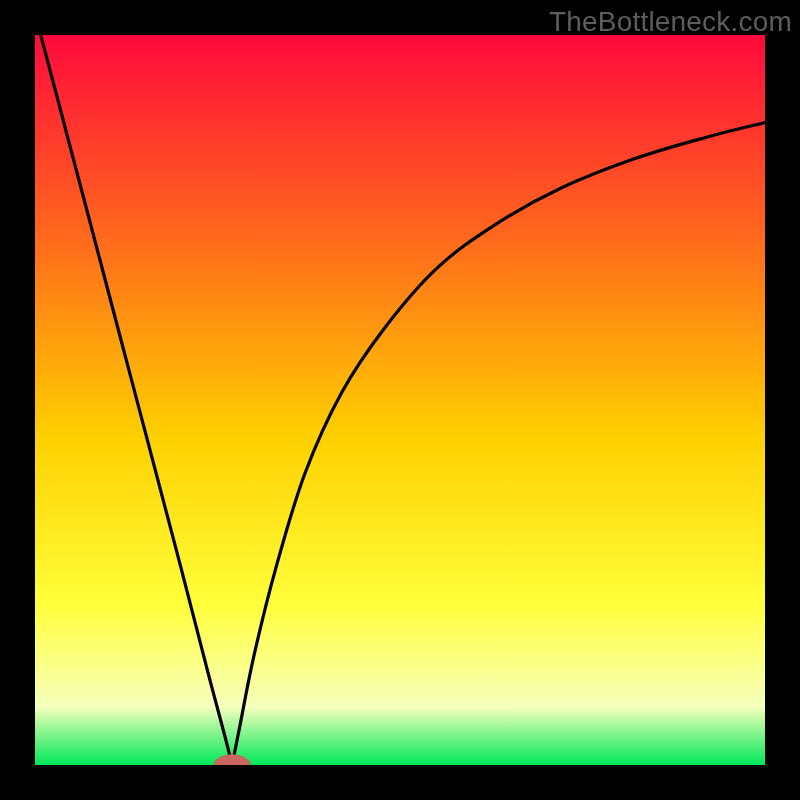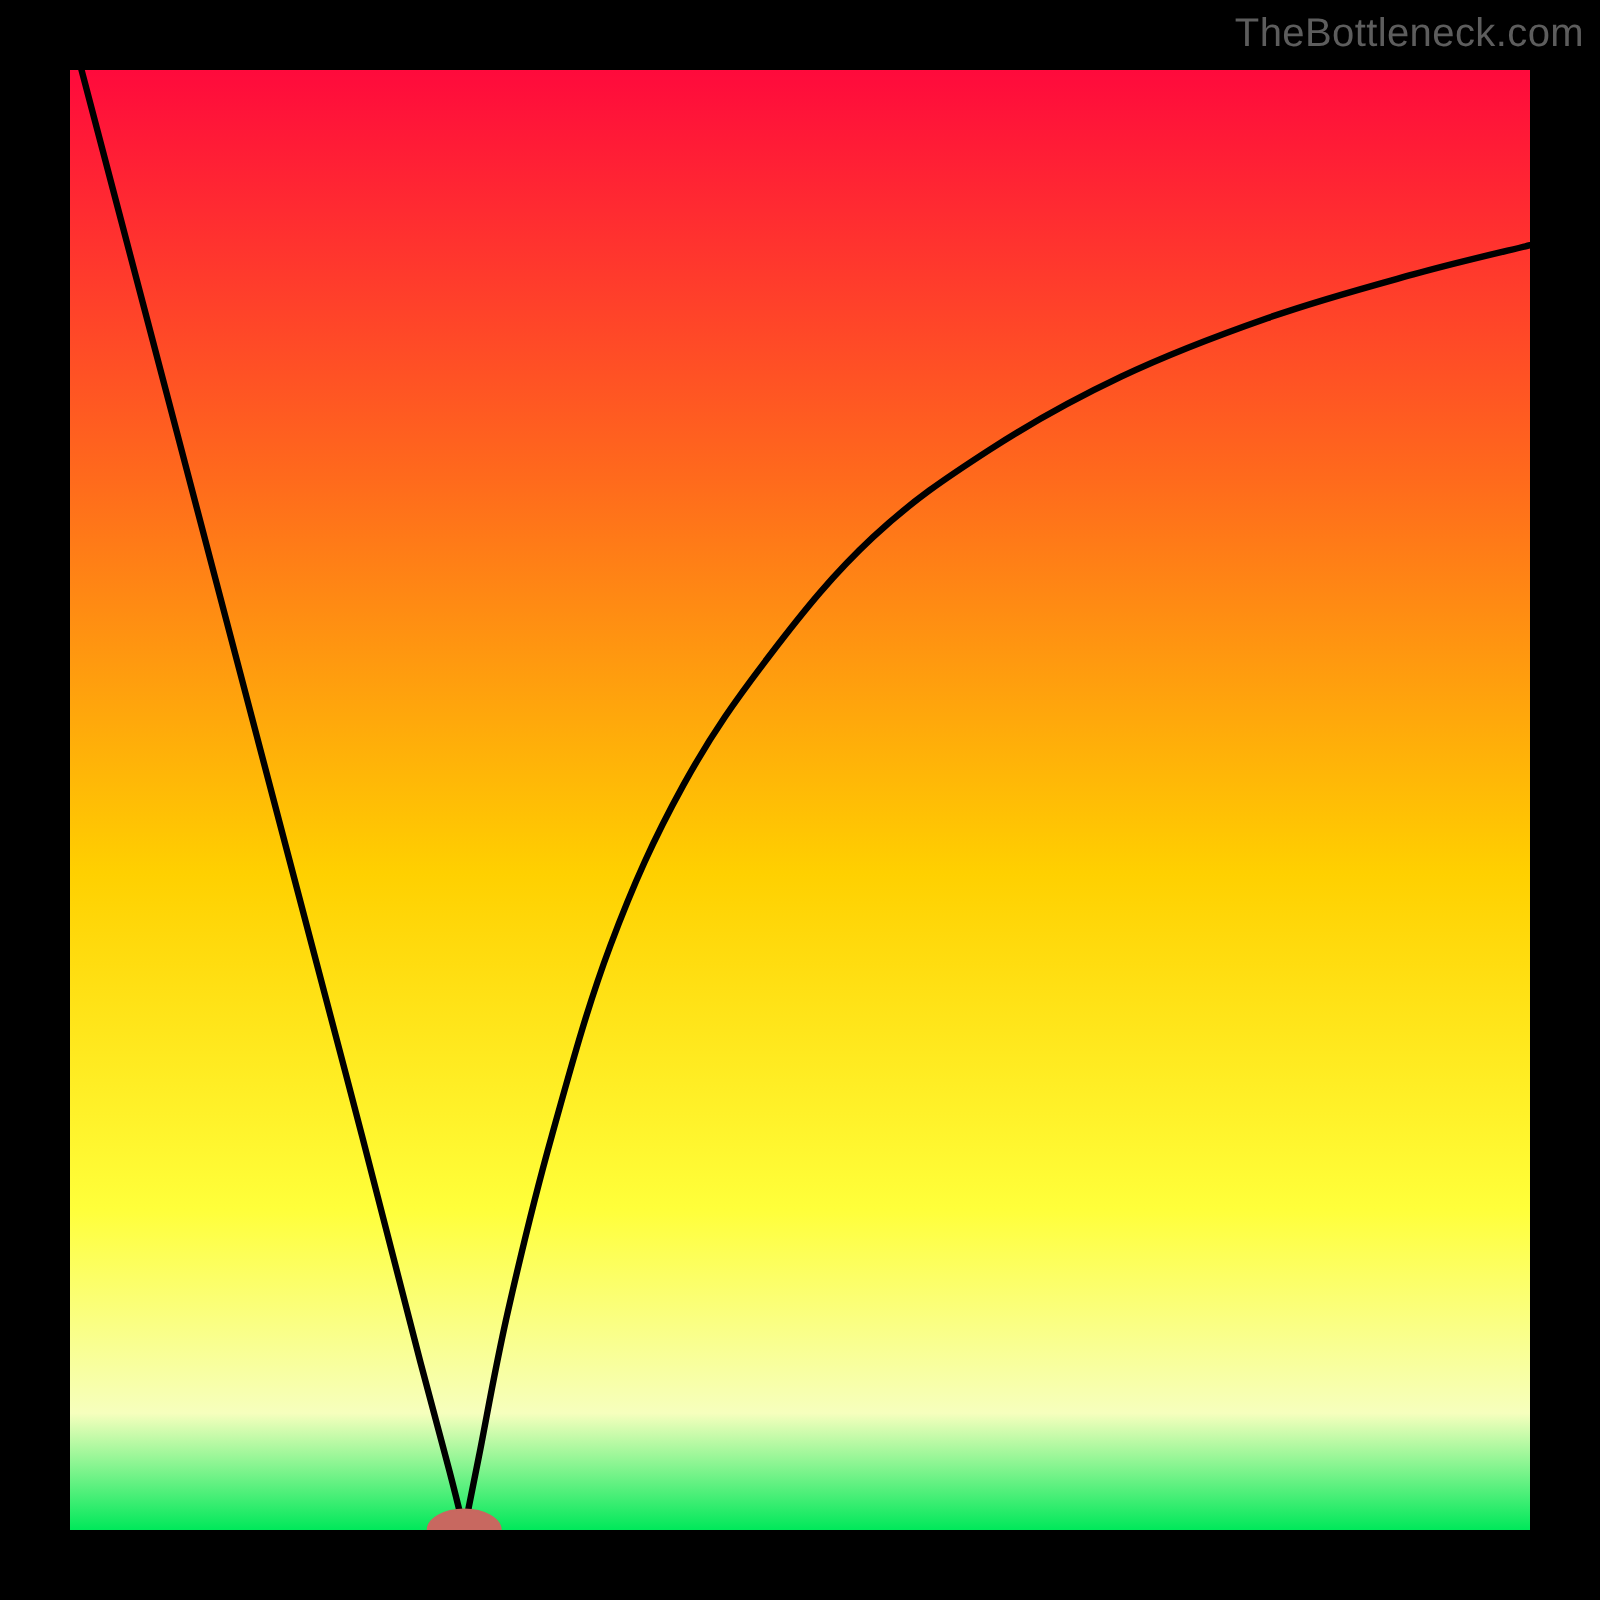--- a/index.html
+++ b/index.html
@@ -24,21 +24,21 @@
     left: 0;
     top: 0;
     width: 730px;
     height: 730px;
   }
   .watermark {
     position: absolute;
     top: 6px;
     right: 8px;
     color: #5d5d5d;
-    font-size: 20px;
+    font-size: 28px;
     font-weight: 500;
     letter-spacing: 0.2px;
     user-select: none;
   }
   svg { display: block; }
 </style>
 </head>
 <body>
 
 <div class="watermark">TheBottleneck.com</div>

